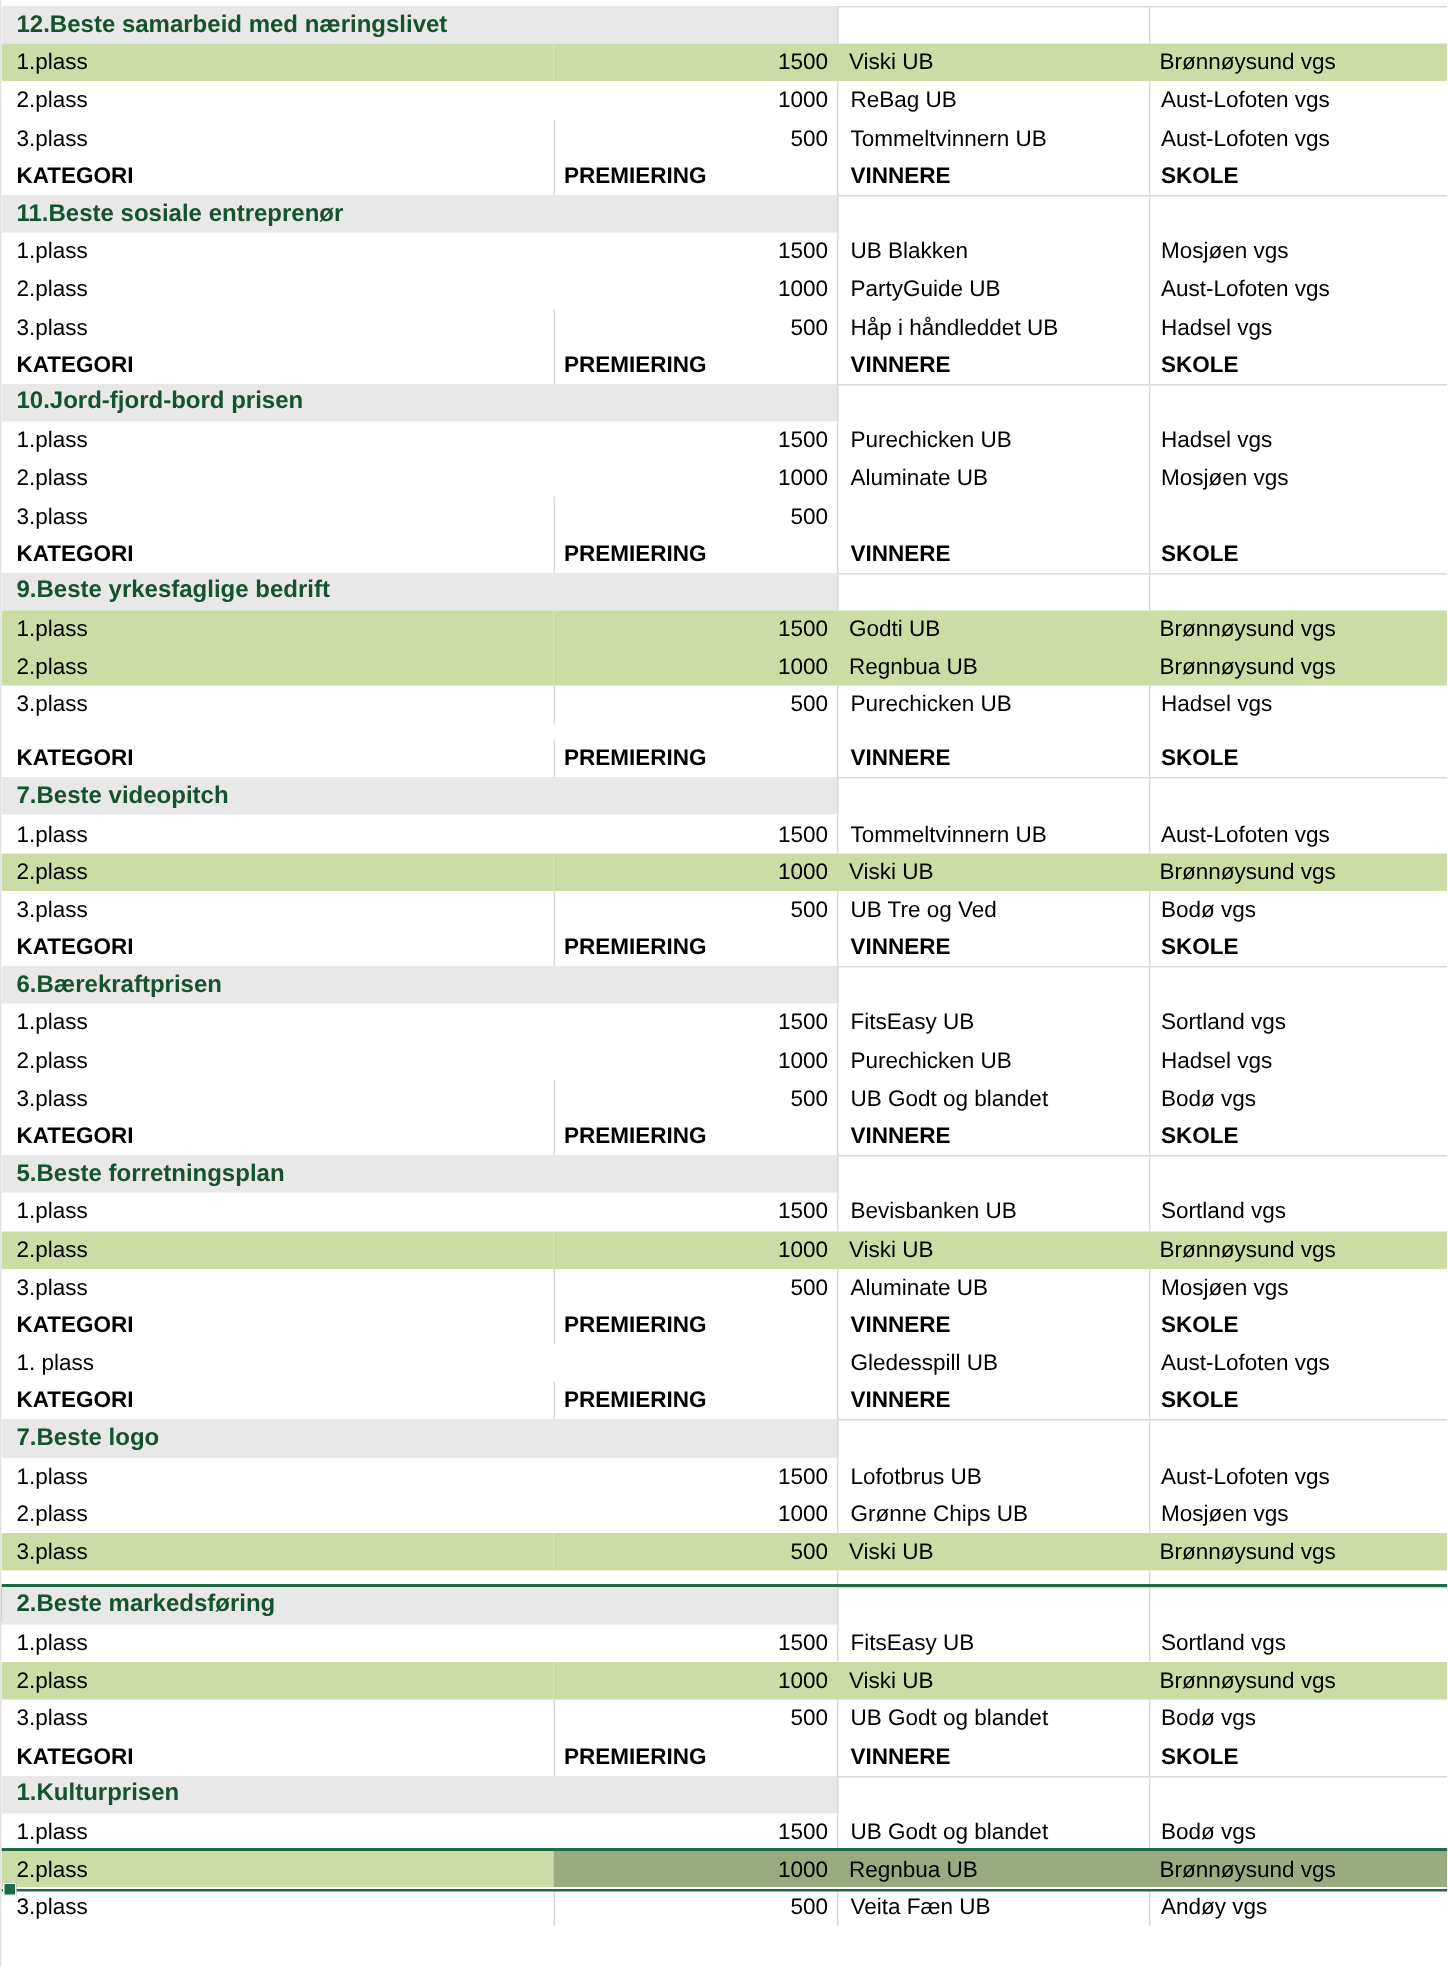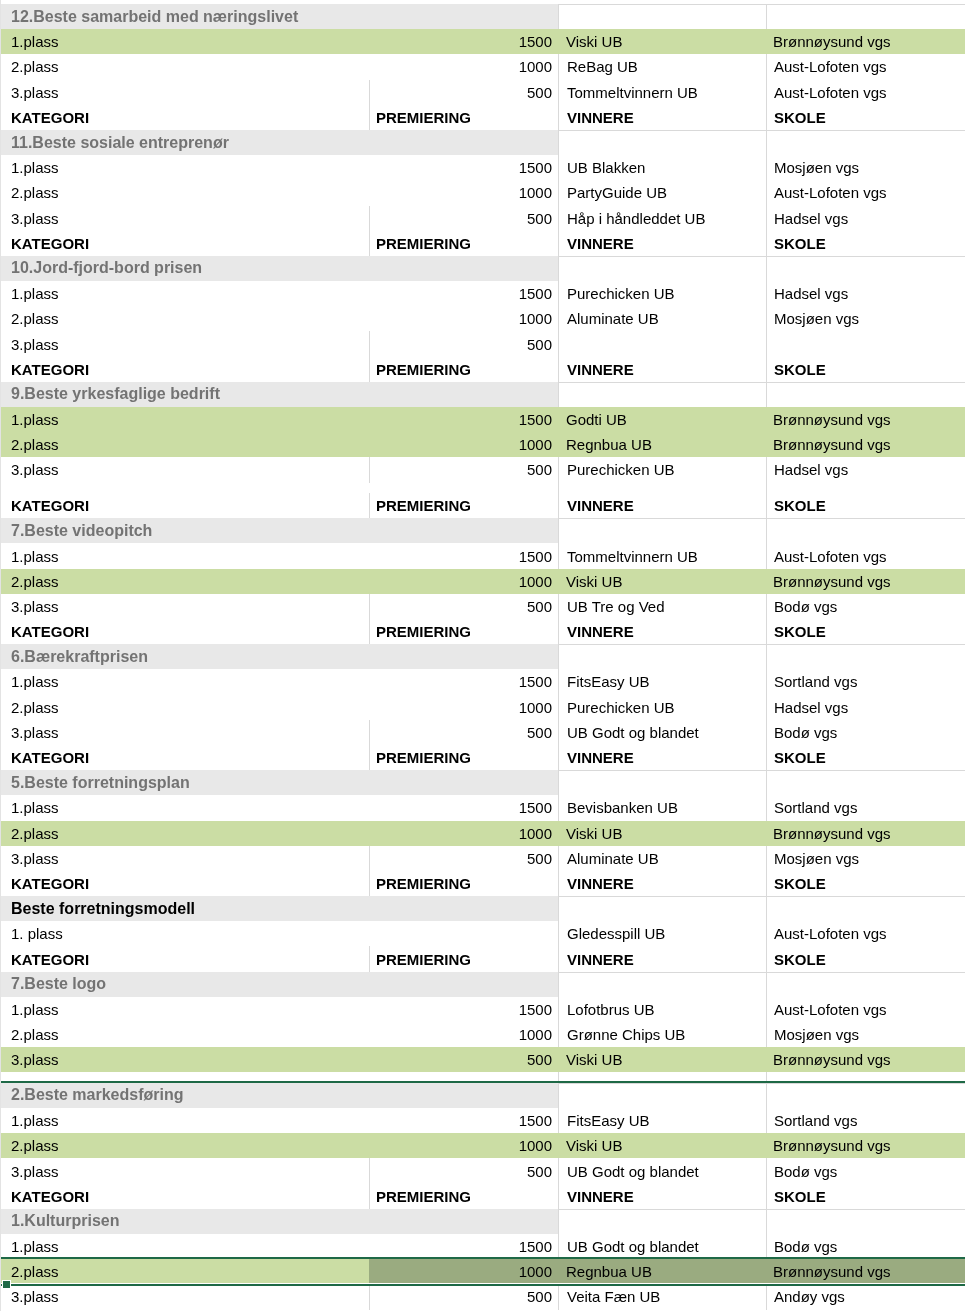--- a/index.html
+++ b/index.html
@@ -22,21 +22,21 @@
   }
   .row{display:flex;height:var(--rh);position:relative;box-sizing:border-box;}
   .cell{box-sizing:border-box;height:100%;display:flex;align-items:center;overflow:hidden;white-space:nowrap;}
   .c-a{width:368px;padding-left:10px;}
   .c-b{width:189px;justify-content:flex-end;padding-right:6px;}
   .c-c{width:208px;padding-left:8px;}
   .c-d{flex:1;padding-left:7px;}
   .c-ab{width:557px;padding-left:10px;}
 
   
-  .section-row .c-ab{background:var(--secgray);font-weight:bold;font-size:16px;color:#737373;}
+  .section-row .c-ab{background:var(--secgray);font-weight:bold;font-size:16px;color:#14532d;}
   .section-row .c-ab.black{color:#000;}
   .section-row .c-c,.section-row .c-d{border-left:1px solid var(--grid);border-top:1px solid var(--grid);}
 
   
   .header-row .cell{font-weight:bold;text-align:center;}
   .header-row .c-b{justify-content:flex-start;padding-left:6px;}
   .header-row .c-b,.header-row .c-c,.header-row .c-d{border-left:1px solid var(--grid);}
 
   
   .data-row .c-c,.data-row .c-d{border-left:1px solid var(--grid);}
@@ -275,25 +275,20 @@
       <div class="cell c-b">500</div>
       <div class="cell c-c">Aluminate UB</div>
       <div class="cell c-d">Mosjøen vgs</div>
     </div>
     <div class="row header-row">
       <div class="cell c-a">KATEGORI</div>
       <div class="cell c-b">PREMIERING</div>
       <div class="cell c-c">VINNERE</div>
       <div class="cell c-d">SKOLE</div>
     </div>
-    <div class="row section-row">
-      <div class="cell c-ab black">Beste forretningsmodell</div>
-      <div class="cell c-c"></div>
-      <div class="cell c-d"></div>
-    </div>
     <div class="row data-row">
       <div class="cell c-a">1. plass</div>
       <div class="cell c-b"></div>
       <div class="cell c-c">Gledesspill UB</div>
       <div class="cell c-d">Aust-Lofoten vgs</div>
     </div>
     <div class="row header-row">
       <div class="cell c-a">KATEGORI</div>
       <div class="cell c-b">PREMIERING</div>
       <div class="cell c-c">VINNERE</div>

